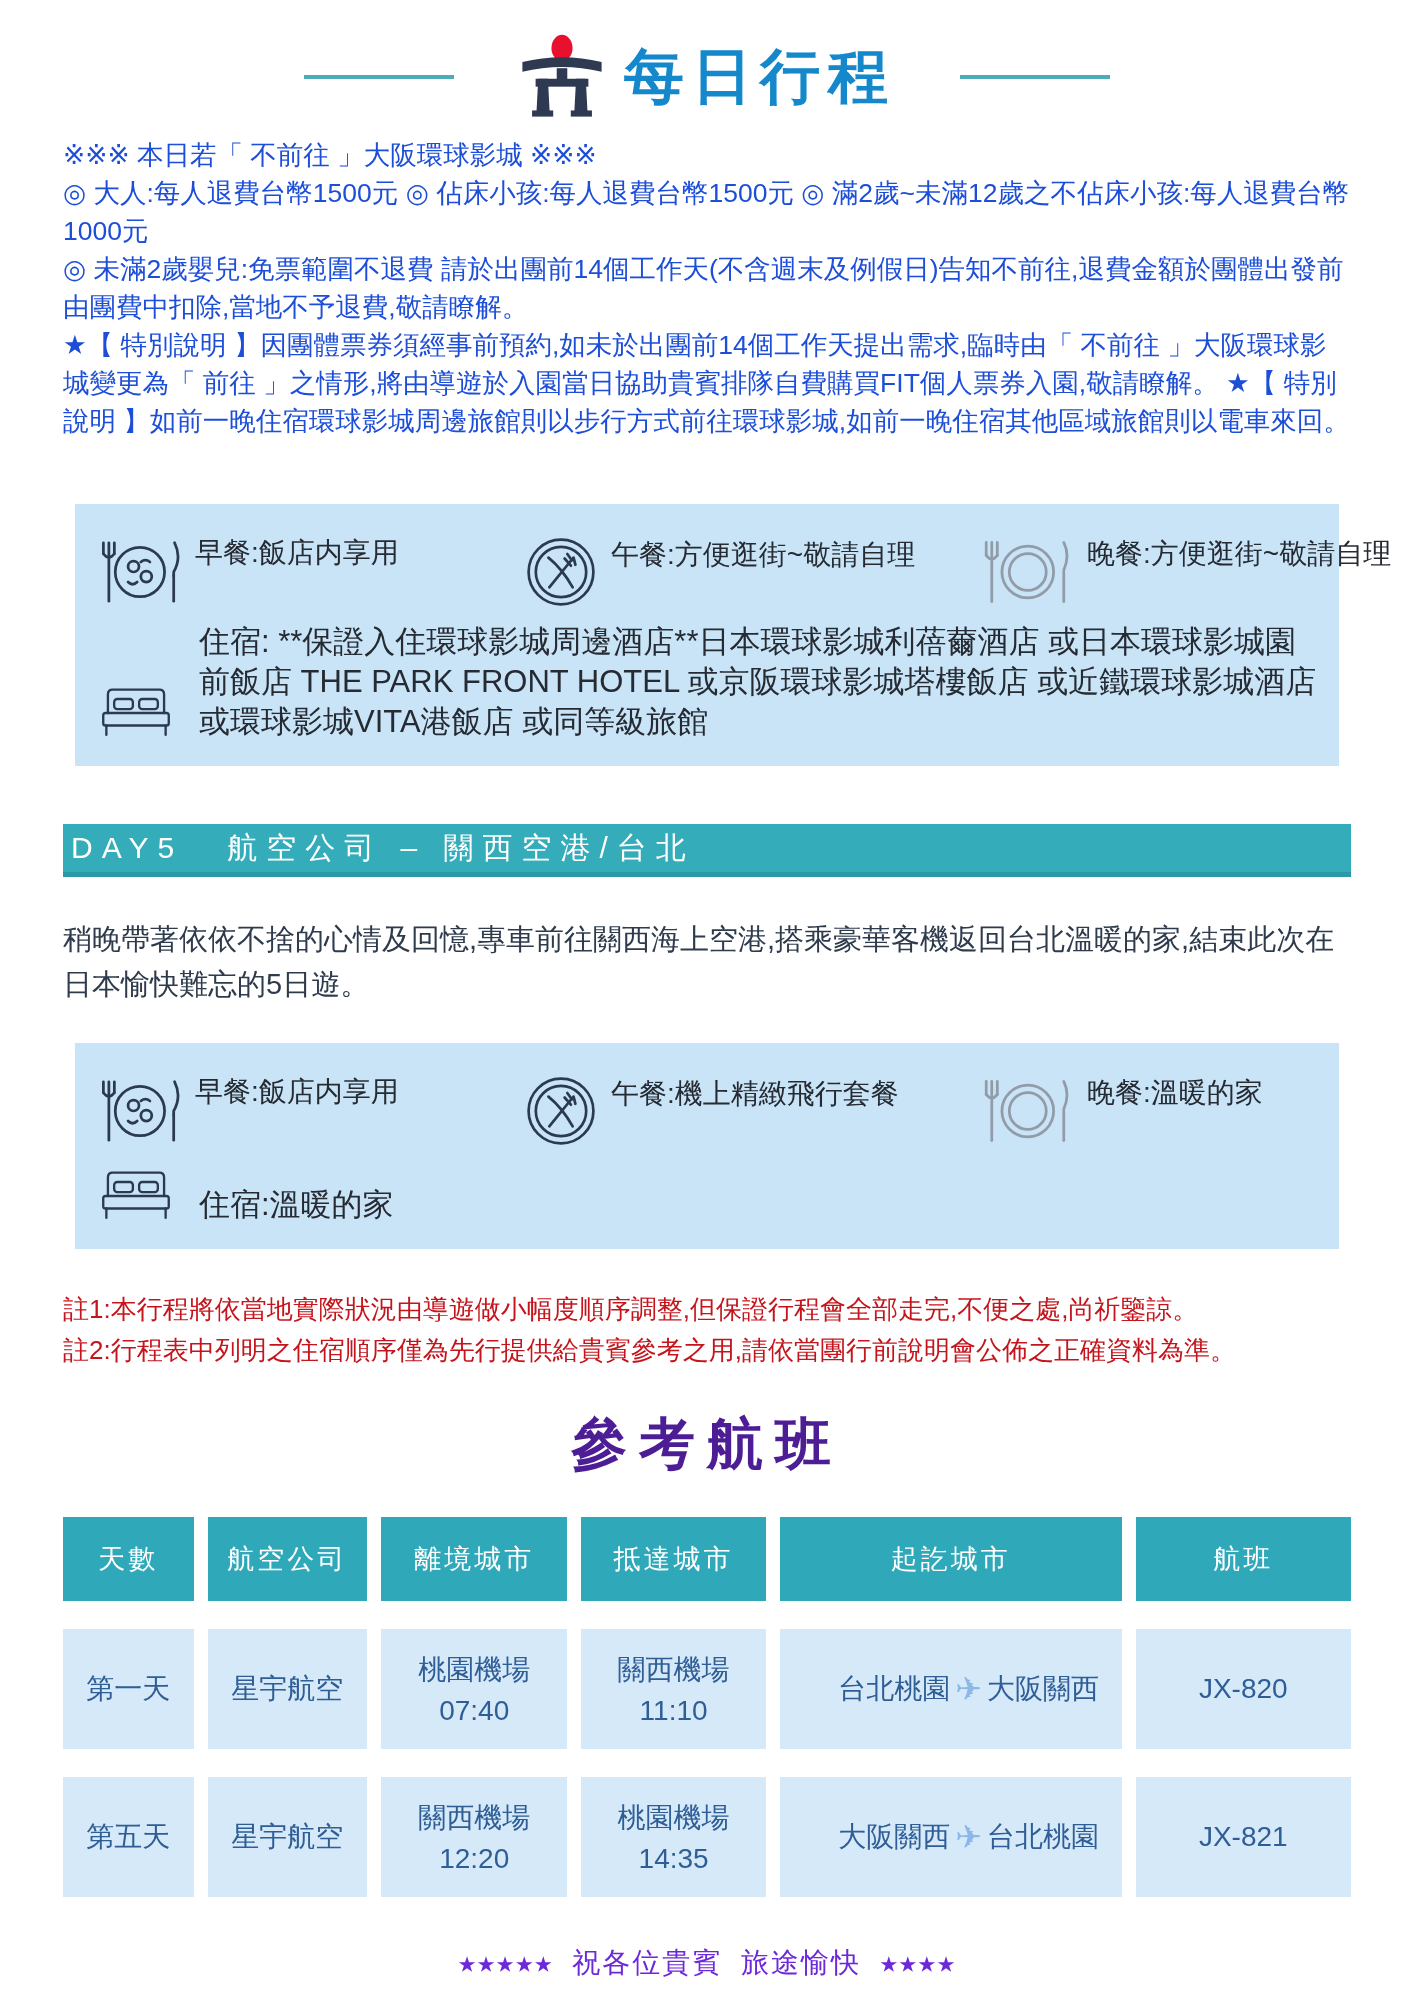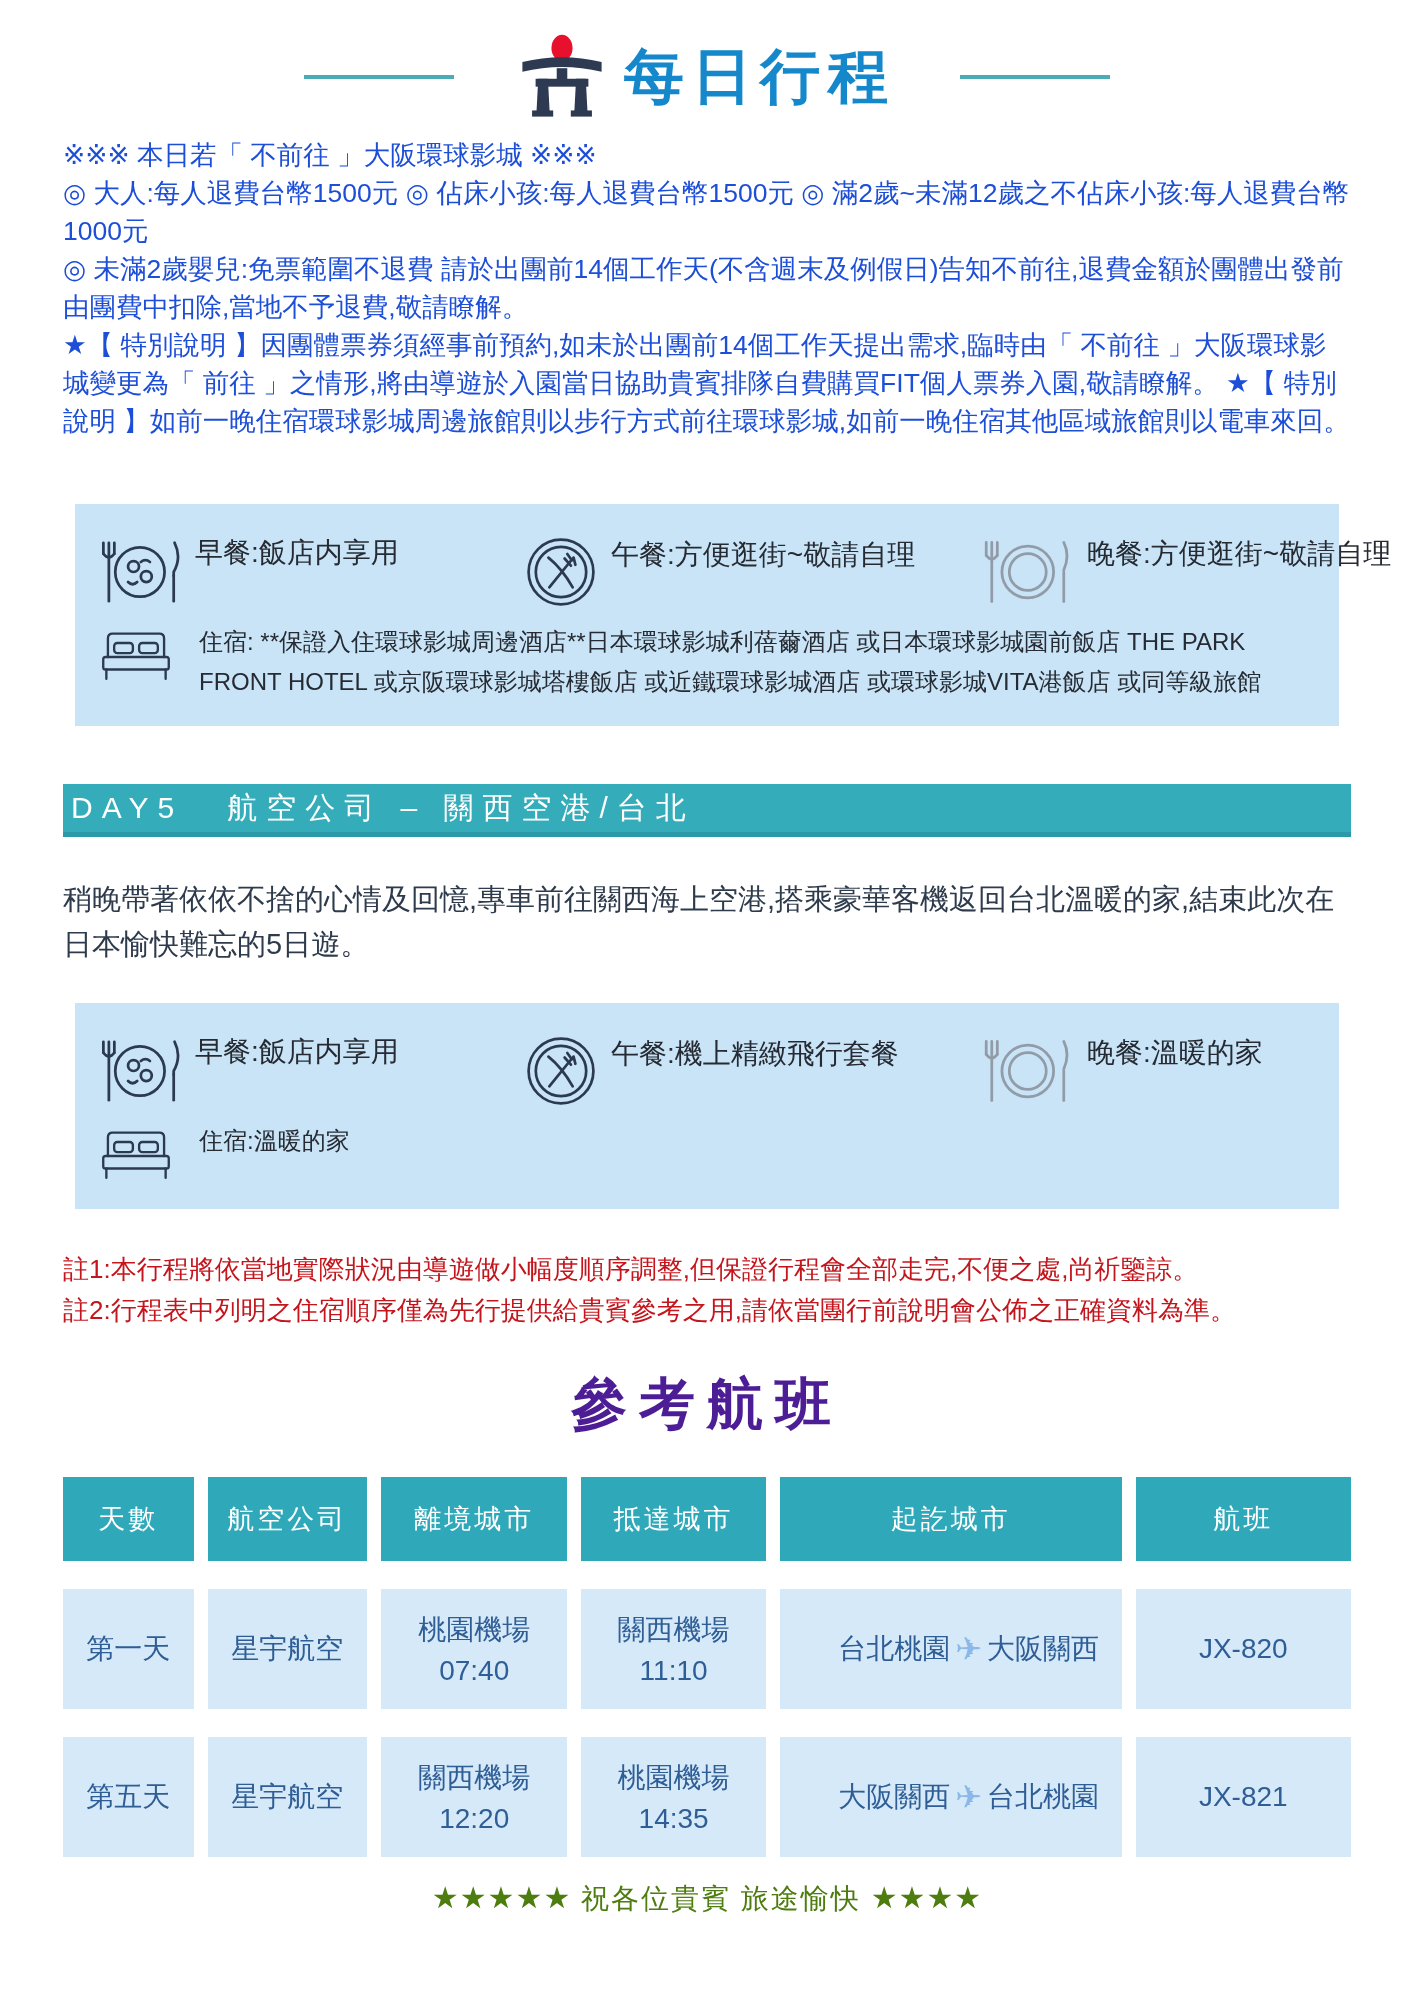--- a/index.html
+++ b/index.html
@@ -23,21 +23,21 @@
   .notice p{margin:0;}
 
   
   .meal-box{background:#C9E4F7;margin:64px 75px 0;padding:30px 22px 24px;}
   .meal-box.second{margin-top:36px;}
   .meal-row{display:grid;grid-template-columns:428px 452px 1fr;align-items:center;}
   .meal-item{display:flex;align-items:flex-start;gap:14px;font-size:28px;color:#262B33;white-space:nowrap;}
   .meal-icon{width:84px;height:76px;flex:0 0 auto;}
   .meal-icon.lunch{width:72px;height:72px;}
   .meal-icon.dinner{width:96px;height:74px;}
-  .lodging-row{display:flex;gap:24px;margin-top:12px;align-items:flex-start;font-size:24px;color:#262B33;line-height:40px;}
+  .lodging-row{display:flex;gap:24px;margin-top:12px;align-items:flex-end;font-size:31px;color:#262B33;line-height:40px;}
   .bed-icon{width:78px;height:58px;flex:0 0 auto;margin-top:6px;}
   .lodging-text{flex:1;}
 
   
   .day-bar{
     margin:58px 63px 0;background:#35ACBA;border-bottom:5px solid #2B99A7;
     color:#fff;display:flex;align-items:center;height:48px;padding-left:8px;
     font-size:30px;letter-spacing:9px;white-space:nowrap;
   }
   .day-bar .route{margin-left:44px;}
@@ -52,21 +52,21 @@
   
   .flights-title{margin-top:36px;text-align:center;font-size:56px;font-weight:900;color:#4c1d95;letter-spacing:12px;}
   .flights-table{margin:34px 63px 0;display:grid;grid-template-columns:126fr 154fr 180fr 178fr 330fr 208fr;column-gap:14px;row-gap:28px;}
   .flight-row{display:contents;}
   .th{background:#2FA9B9;color:#ffffff;font-size:27px;display:flex;align-items:center;justify-content:center;height:84px;letter-spacing:3px;}
   .td{background:#D5E9F9;color:#2F5E96;font-size:28px;display:flex;flex-direction:column;align-items:center;justify-content:center;height:120px;gap:6px;}
   .td.route-cell{flex-direction:row;gap:2px;white-space:nowrap;padding-left:36px;}
   .plane{color:#8BB8E8;font-size:32px;margin:0 3px;}
 
   
-  .footer{margin-top:23px;text-align:center;font-size:28px;color:#4d7c0f;letter-spacing:2px;white-space:nowrap;}
+  .footer{margin-top:47px;text-align:center;font-size:28px;color:#6d28d9;letter-spacing:2px;white-space:nowrap;font-family:Liberation Mono, monospace;}
   .footer .stars{font-size:30px;letter-spacing:1px;}
 </style>
 </head>
 <body>
 
 <div class="page">
 
   <div class="header">
     <div class="hline left"></div>
     <svg class="logo-svg" viewBox="0 0 100 96" aria-hidden="true">

